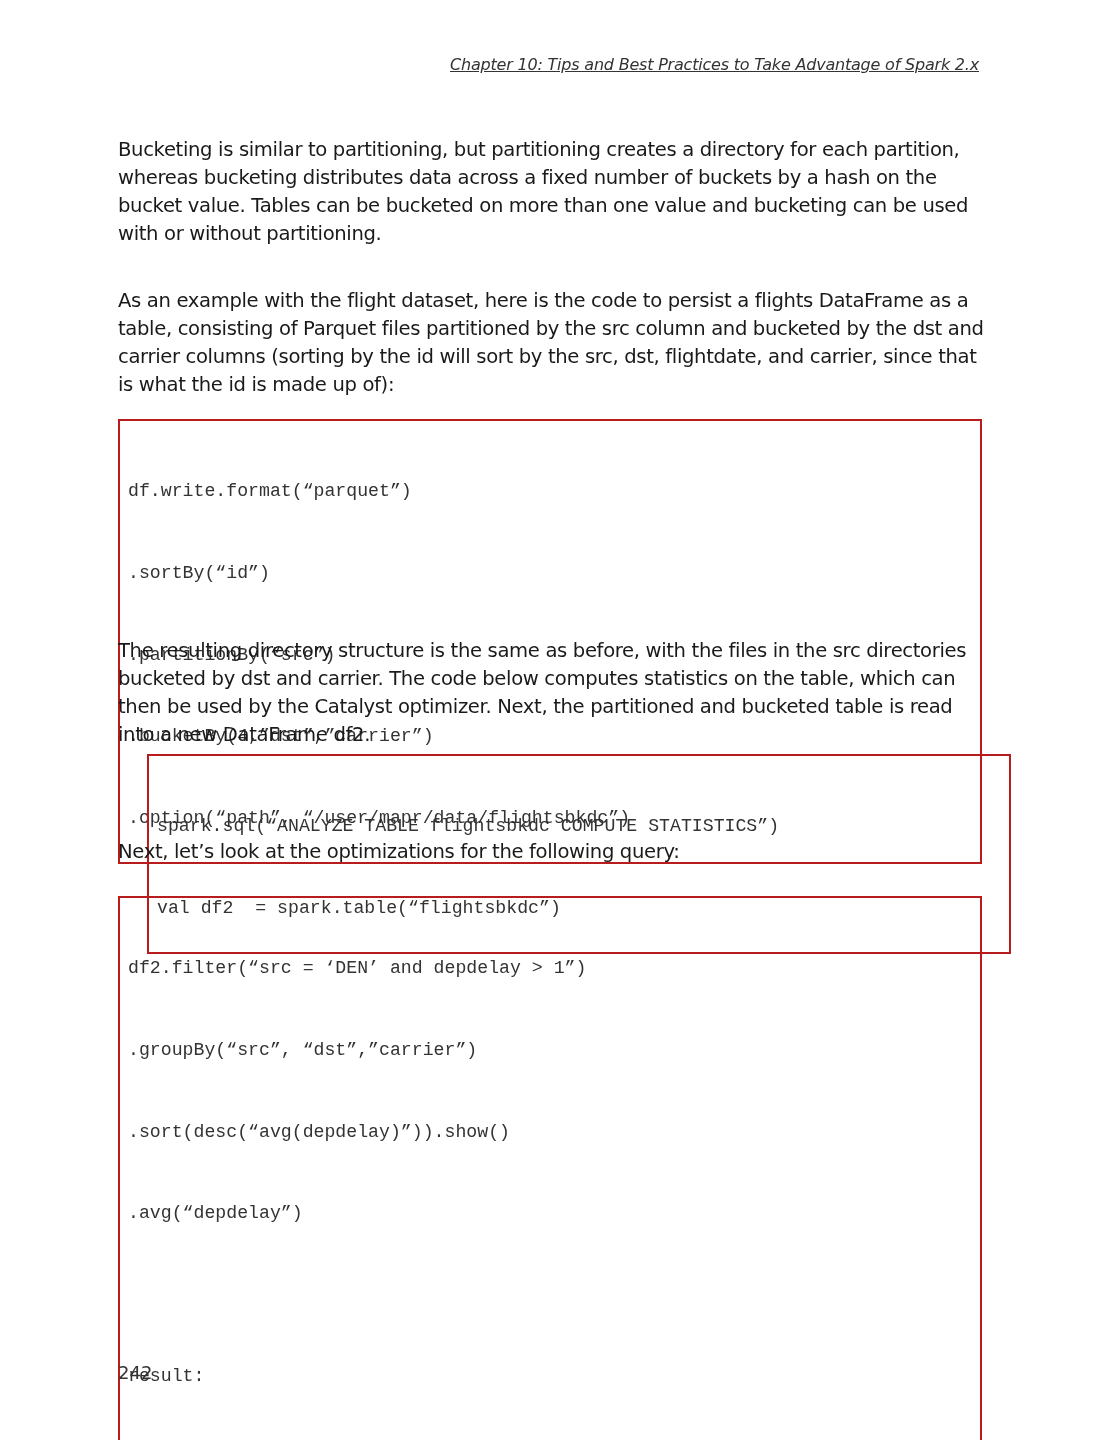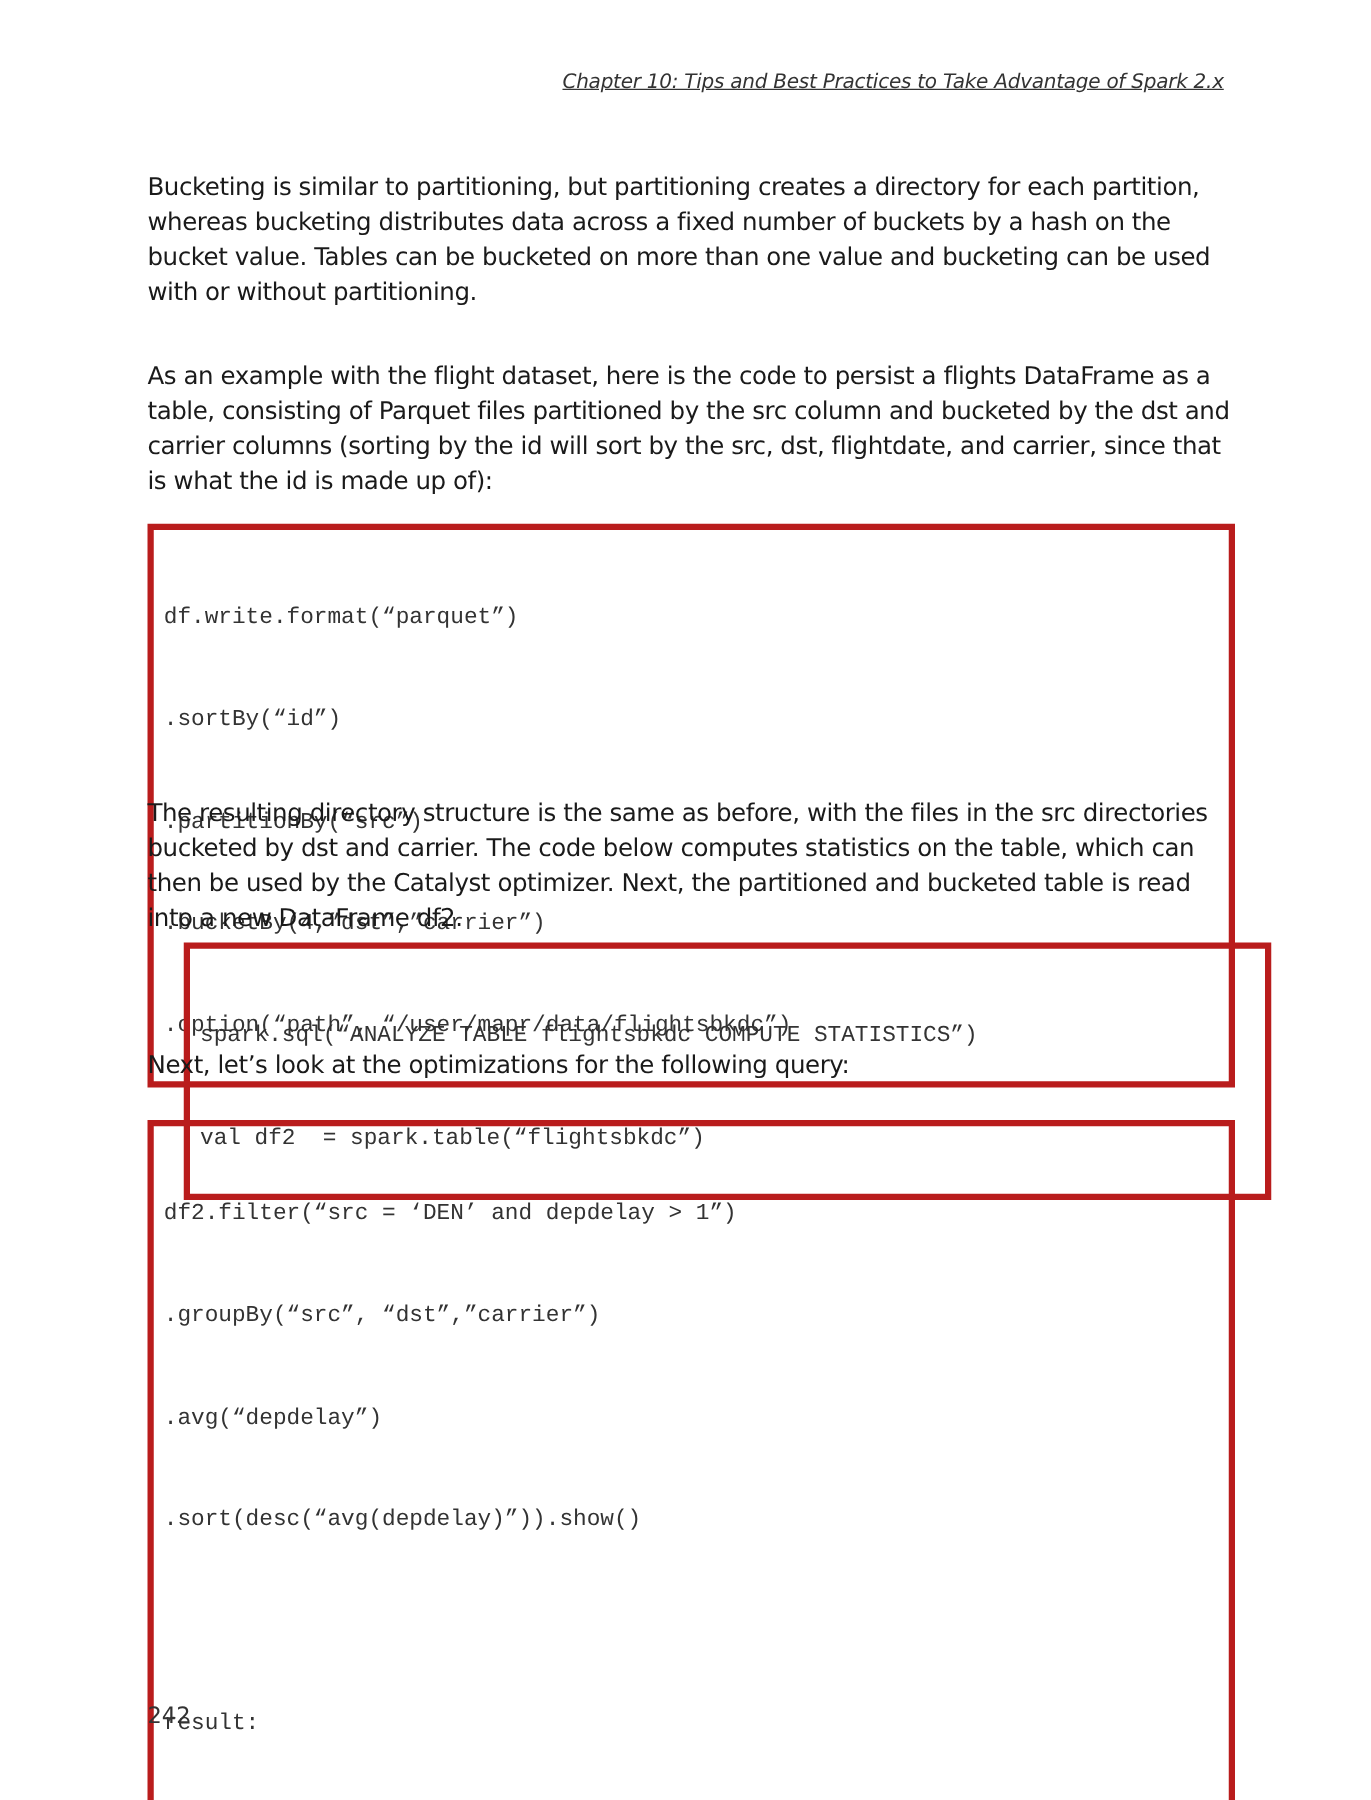--- a/index.html
+++ b/index.html
@@ -2,21 +2,21 @@
 <html><head>
 <meta charset="utf-8">
 <style>
   html, body { margin: 0; padding: 0; background: #ffffff; }
   body { width: 1097px; height: 1440px; position: relative; overflow: hidden;
          font-family: "DejaVu Sans", sans-serif; color: #1a1a1a; }
   .header { position: absolute; top: 55px; right: 118px; font-style: italic;
             font-size: 16px; color: #333; font-family: "DejaVu Sans", sans-serif; letter-spacing: -0.2px; text-decoration: underline; }
   .para { position: absolute; left: 118px; width: 870px; font-size: 19.6px;
           line-height: 28px; color: #1a1a1a; letter-spacing: -0.35px; margin: 0; }
-  .code { position: absolute; left: 118px; width: 844px; border: 5px solid #b91c1c;
+  .code { position: absolute; left: 118px; width: 844px; border: 2px solid #b91c1c;
           padding: 3px 8px 3px 8px; font-family: "Liberation Mono", monospace;
           font-size: 18.2px; line-height: 27.2px; color: #333; white-space: pre; margin: 0; }
   .code div { height: 27.2px; }
   .pagenum { position: absolute; left: 118px; top: 1362px; font-size: 18px; color: #333; }
 </style>
 </head>
 <body>
 
 <div class="header">Chapter 10: Tips and Best Practices to Take Advantage of Spark 2.x</div>
 
@@ -36,22 +36,22 @@
 <div class="code" style="top:754px;margin-left:29px;">
   <div>spark.sql(“ANALYZE TABLE flightsbkdc COMPUTE STATISTICS”)</div>
   <div>val df2  = spark.table(“flightsbkdc”)</div>
 </div>
 
 <p class="para" style="top:838px;">Next, let’s look at the optimizations for the following query:</p>
 
 <div class="code" style="top:896px;">
   <div>df2.filter(“src = ‘DEN’ and depdelay &gt; 1”)</div>
   <div>.groupBy(“src”, “dst”,”carrier”)</div>
+  <div>.sort(desc(“avg(depdelay)”)).show()</div>
   <div>.avg(“depdelay”)</div>
-  <div>.sort(desc(“avg(depdelay)”)).show()</div>
   <div></div>
   <div>result:</div>
   
   
   
   
   
   
   
 </div>

